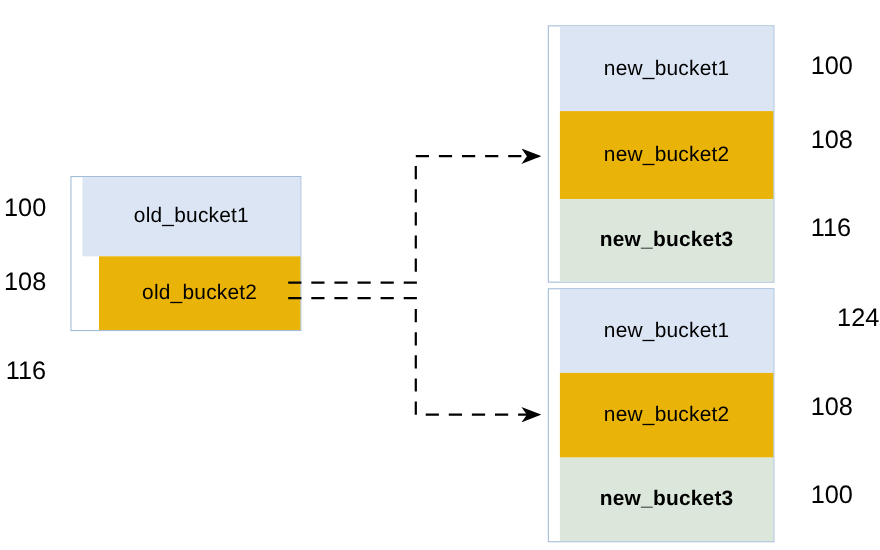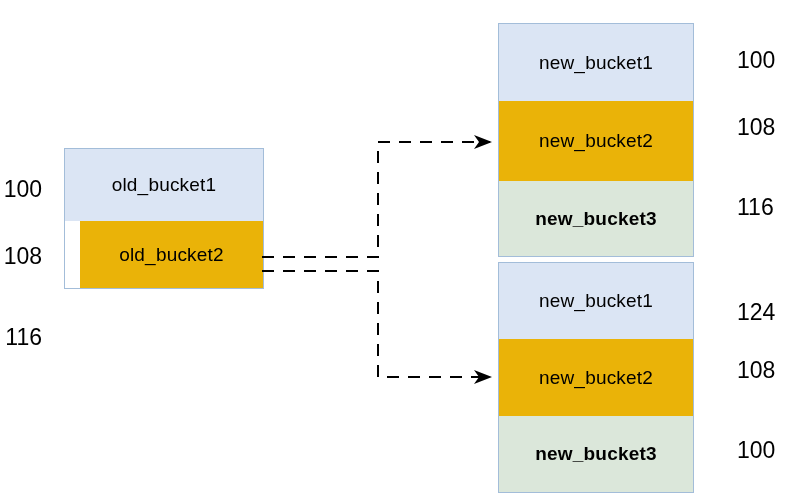--- a/index.html
+++ b/index.html
@@ -9,20 +9,21 @@
     height: 500px;
     background: #ffffff;
     font-family: "Liberation Sans", sans-serif;
     color: #000000;
     overflow: hidden;
   }
   .btable {
     position: absolute;
     border: 1px solid #a3bdd9;
     box-sizing: content-box;
+    padding-left: 10px;
   }
   .brow {
     display: flex;
     align-items: center;
     justify-content: center;
     font-size: 19px;
     letter-spacing: 0.2px;
   }
   .row-blue  { background: #dbe5f4; }
   .row-cream { background: #eab308; }
@@ -44,21 +45,21 @@
 </style>
 </head>
 <body>
 
 <div class="canvas">
 
   <div class="addr addr-left" style="top:189px;">100</div>
   <div class="addr addr-left" style="top:256px;">108</div>
   <div class="addr addr-left" style="top:337px;">116</div>
 
-  <div class="btable" style="left:64px; top:148px; width:198px;">
+  <div class="btable" style="left:64px; top:160px; width:198px;">
     <div class="brow row-blue" style="height:72px;">
       <span>old_bucket1</span>
     </div>
     <div class="brow row-cream" style="height:67px;margin-left:15px;">
       <span>old_bucket2</span>
     </div>
   </div>
 
   <div class="btable" style="left:498px; top:23px; width:194px;">
     <div class="brow row-blue" style="height:77px;">
@@ -80,21 +81,21 @@
       <span>new_bucket2</span>
     </div>
     <div class="brow row-green" style="height:76px;">
       <span>new_bucket3</span>
     </div>
   </div>
 
   <div class="addr addr-right" style="top:60px;">100</div>
   <div class="addr addr-right" style="top:127px;">108</div>
   <div class="addr addr-right" style="top:207px;">116</div>
-  <div class="addr addr-right" style="top:312px;">124</div>
+  <div class="addr addr-right" style="top:289px;margin-left:24px;">124</div>
   <div class="addr addr-right" style="top:370px;">108</div>
   <div class="addr addr-right" style="top:450px;">100</div>
 
   <svg class="overlay" viewBox="0 0 800 500">
     <defs>
       <marker id="arrowhead" markerUnits="userSpaceOnUse" markerWidth="18" markerHeight="14" viewBox="0 0 18 14" refX="16" refY="7" orient="auto">
         <path d="M0,0 L18,7 L0,14 L5,7 Z" fill="#000000"></path>
       </marker>
     </defs>
     <path d="M262,257 L378,257 L378,142 L490,142" fill="none" stroke-width="2" stroke-dasharray="12 9" marker-end="url(#arrowhead)" stroke="#000000"></path>

